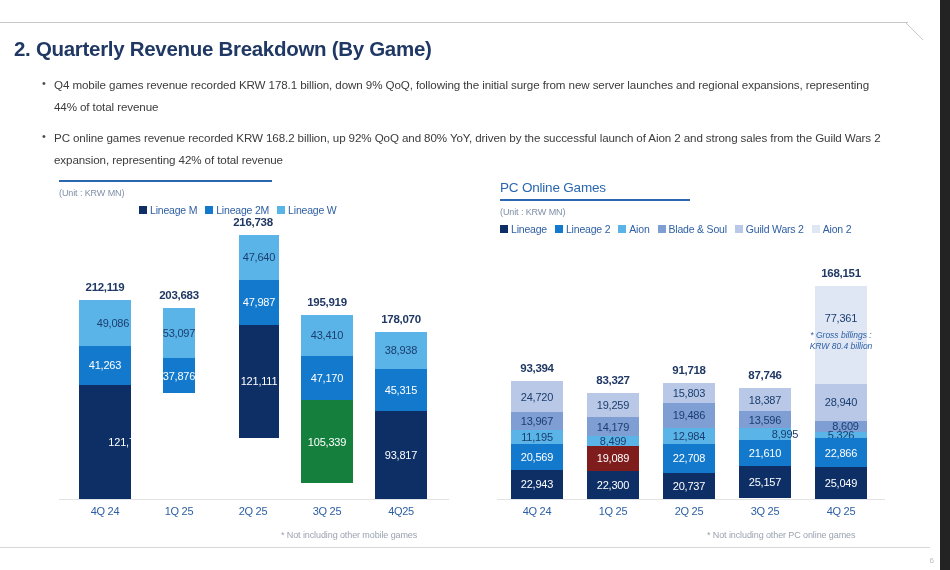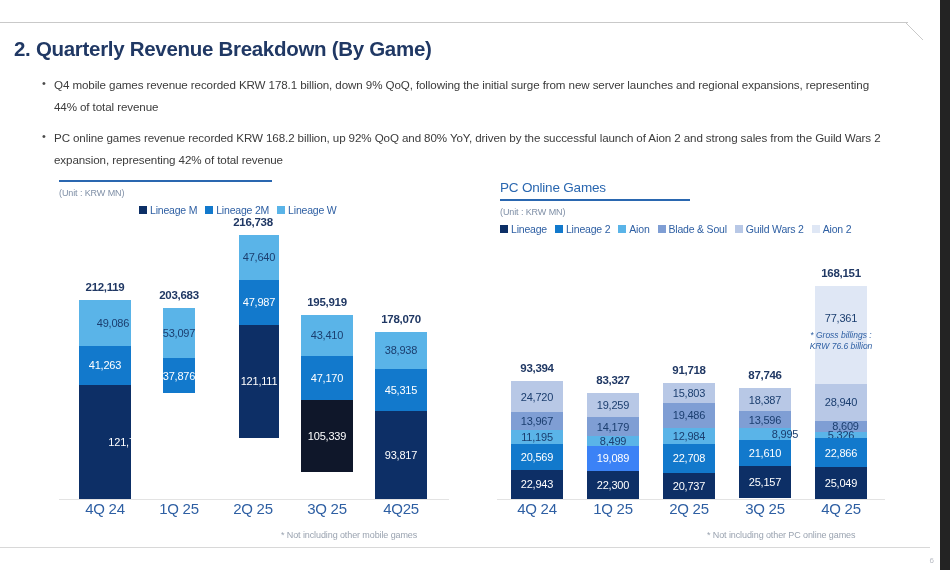--- a/index.html
+++ b/index.html
@@ -86,21 +86,21 @@
   .seg-label {
     font-size:11px; letter-spacing:-0.2px; white-space:nowrap;
   }
   .bar-total {
     position:absolute; left:50%; transform:translateX(-50%);
     font-size:11.5px; font-weight:bold; color:#203864; letter-spacing:-0.3px;
     white-space:nowrap;
   }
   .cat-label {
     position:absolute; left:50%; transform:translateX(-50%);
-    font-size:15px; color:#2e5fa3; letter-spacing:-0.3px; white-space:nowrap;
+    font-size:11px; color:#2e5fa3; letter-spacing:-0.3px; white-space:nowrap;
     top:14px;
     text-align:center;
   }
 
   .gross-note {
     position:absolute; left:50%; transform:translateX(-50%);
     font-size:8.5px; font-style:italic; color:#2e5fa3; line-height:11px;
     text-align:center; white-space:nowrap;
   }
 
@@ -232,21 +232,21 @@
       </div>
       <div class="bar-group" style="left: 242px; width: 52px; height: 184px;">
         <div class="bar-total" style="top: -19px;">195,919</div>
         <div class="bar" style="height: 184px;">
           <div class="seg" style="height: 40.7691px; background: rgb(90, 180, 232);">
             <span class="seg-label" style="color: rgb(27, 62, 111);">43,410</span>
           </div>
           <div class="seg" style="height: 44.3003px; background: rgb(18, 121, 204);">
             <span class="seg-label" style="color: rgb(255, 255, 255);">47,170</span>
           </div>
-          <div class="seg" style="height: 72px; background: #0f172a;">
+          <div class="seg" style="height: 83px; background: #15803d;">
             <span class="seg-label" style="color: rgb(255, 255, 255);">105,339</span>
           </div>
         </div>
         <div class="cat-label" style="bottom: -18px; top: auto;">3Q 25</div>
       </div>
       <div class="bar-group" style="left: 316px; width: 52px; height: 167px;">
         <div class="bar-total" style="top: -19px;">178,070</div>
         <div class="bar" style="height: 167px;">
           <div class="seg" style="height: 36.5174px; background: rgb(90, 180, 232);">
             <span class="seg-label" style="color: rgb(27, 62, 111);">38,938</span>
@@ -290,21 +290,21 @@
         <div class="bar" style="height: 106px;">
           <div class="seg" style="height: 24.4993px; background: rgb(184, 200, 230);">
             <span class="seg-label" style="color: rgb(27, 62, 111);">19,259</span>
           </div>
           <div class="seg" style="height: 18.0371px; background: rgb(127, 158, 212);">
             <span class="seg-label" style="color: rgb(27, 62, 111);">14,179</span>
           </div>
           <div class="seg" style="height: 10.8115px; background: rgb(90, 180, 232);">
             <span class="seg-label" style="color: rgb(27, 62, 111);">8,499</span>
           </div>
-          <div class="seg" style="height: 24.2831px; background: #3b82f6;">
+          <div class="seg" style="height: 24.2831px; background: #7f1d1d;">
             <span class="seg-label" style="color: rgb(255, 255, 255);">19,089</span>
           </div>
           <div class="seg" style="height: 28.3678px; background: rgb(13, 47, 102);">
             <span class="seg-label" style="color: rgb(255, 255, 255);">22,300</span>
           </div>
         </div>
         <div class="cat-label" style="bottom: -18px; top: auto;">1Q 25</div>
       </div>
       <div class="bar-group" style="left: 166px; width: 52px; height: 116px;">
         <div class="bar-total" style="top: -19px;">91,718</div>
@@ -348,21 +348,21 @@
         </div>
         <div class="cat-label" style="bottom: -18px; top: auto;">3Q 25</div>
       </div>
       <div class="bar-group" style="left: 318px; width: 52px; height: 213px;">
         <div class="bar-total" style="top: -19px;">168,151</div>
         <div class="bar" style="height: 213px;">
           <div class="seg" style="height: 97.9946px; background: rgb(223, 231, 245); flex-direction: column; justify-content: center;">
             <span class="seg-label" style="color: rgb(27, 62, 111); margin-top: -6px;">77,361</span>
             <div class="gross-note" style="position: static; transform: none; margin-top: 6px;">
               <div>* Gross billings :</div>
-              <div>KRW 76.6 billion</div>
+              <div>KRW 80.4 billion</div>
             </div>
           </div>
           <div class="seg" style="height: 36.6588px; background: rgb(184, 200, 230);">
             <span class="seg-label" style="color: rgb(27, 62, 111);">28,940</span>
           </div>
           <div class="seg" style="height: 10.9052px; background: rgb(127, 158, 212); padding-left: 9px;">
             <span class="seg-label" style="color: rgb(27, 62, 111);">8,609</span>
           </div>
           <div class="seg" style="height: 6.74654px; background: rgb(90, 180, 232);">
             <span class="seg-label" style="color: rgb(27, 62, 111);">5,326</span>

